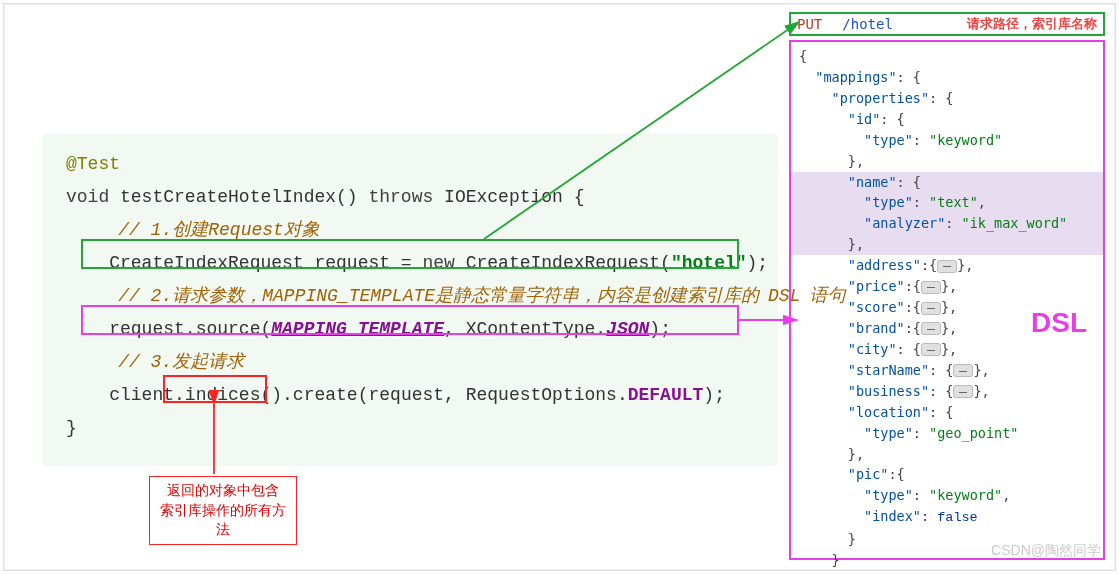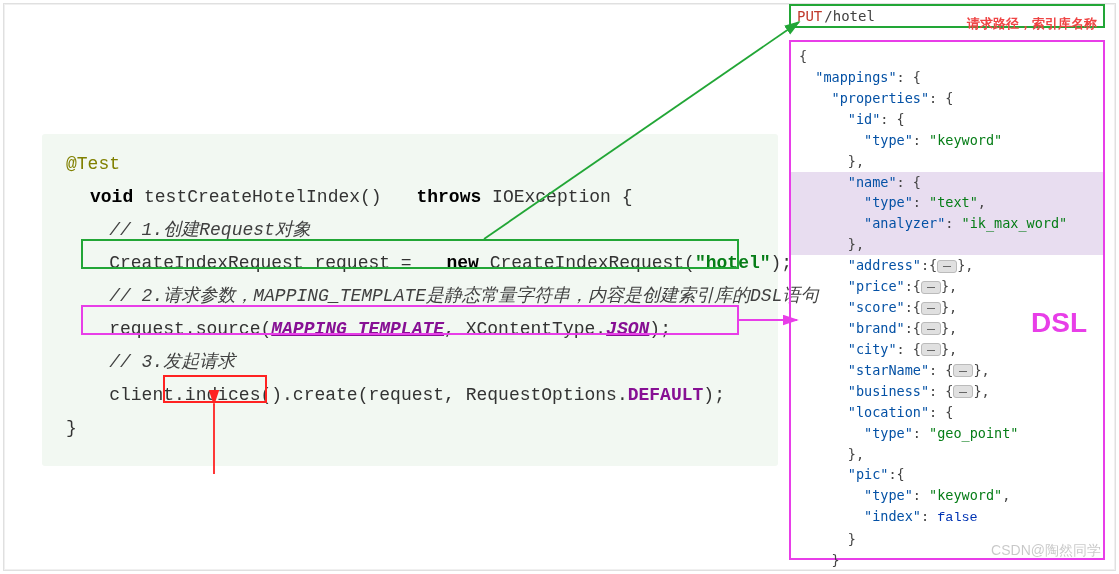--- a/index.html
+++ b/index.html
@@ -1,33 +1,33 @@
 <!DOCTYPE html>
 <html><head>
 <meta charset="utf-8">
 <style>
   * { box-sizing: border-box; margin: 0; padding: 0; }
   body { width: 1119px; height: 574px; font-family: "Microsoft YaHei", "PingFang SC", Consolas, monospace; background: #fff; position: relative; overflow: hidden; }
   .outer { position: absolute; left: 3px; top: 3px; width: 1113px; height: 568px; border: 1px solid #e0e0e0; box-shadow: inset 0 0 0 1px #f0f0f0; }
   .title { position: absolute; left: 38px; top: 32px; font-size: 20px; color: #333; }
   .code-block { position: absolute; left: 38px; top: 130px; width: 736px; height: 332px; background: #f2f8f2; border-radius: 3px; padding: 14px 24px 14px 24px; font-family: Consolas, "Courier New", monospace; font-size: 18px; line-height: 33px; color: #333; white-space: pre; }
-  .kw   { color: #000000; font-weight: bold; margin-left: 24px; }
+  .kw   { color: #404040; font-weight: normal; }
   .ann  { color: #808000; font-weight: normal; }
   .str  { color: #067d17; font-weight: bold; }
-  .cm   { color: #404040; font-style: italic; }
+  .cm   { color: #a16207; font-style: italic; margin-left: 9px; }
   .mi   { color: #871094; font-style: italic; font-weight: bold; text-decoration: underline; }
   .df   { color: #871094; font-weight: bold; margin-top: 36px; }
   .box-green { position: absolute; border: 2px solid #22a636; }
   .box-magenta { position: absolute; border: 2px solid #e83ee8; }
   .box-red { position: absolute; border: 2px solid #ff2222; }
   .note-red { position: absolute; border: 1.5px solid #ff2222; color: #d00; font-size: 14px; text-align: center; padding: 4px 8px; line-height: 1.4; background: #fff; }
   
-  .right-title-box { position: absolute; right: 10px; top: 0; width: 316px; height: 24px; border: 2px solid #22a636; display: flex; align-items: center; padding-left: 6px; font-family: Consolas, monospace; font-size: 14px; }
+  .right-title-box { position: absolute; right: 10px; top: 8px; width: 316px; height: 24px; border: 2px solid #22a636; display: flex; align-items: center; padding-left: 6px; font-family: Consolas, monospace; font-size: 14px; }
   .put { color: #c0392b; }
-  .path { color: #404040; margin-left: 2px; }
+  .path { color: #1d4ed8; margin-left: 20px; }
   .right-label { position: absolute; right: 18px; top: 11px; color: #ef4444; font-size: 13px; font-weight: bold; font-family: "Microsoft YaHei", sans-serif; }
   .json-block { position: absolute; right: 10px; top: 36px; width: 316px; height: 520px; border: 2px solid #e83ee8; padding: 4px 4px 4px 8px; font-family: Consolas, monospace; font-size: 13.5px; line-height: 1.55; white-space: pre; }
   .jp { color: #0451a5; } 
   .js { color: #067d17; } 
   .jk { color: #0033b3; font-family: Liberation Mono, monospace; } 
   .jb { color: #444; }   
   .fold { display: inline-block; width: 20px; height: 13px; background: #e0e0e0; border-radius: 3px; border: 1px solid #bbb; vertical-align: middle; position: relative; }
   .fold::before { content: ""; position: absolute; left: 5px; top: 5.5px; width: 8px; height: 0; border-top: 1.5px solid #666; }
   .fold::after  { content: ""; position: absolute; left: 2px; top: 5.5px; width: 14px; height: 0; border-top: 0; }
   .sel-line { background: #e8ddf0; display: block; padding-left: 0; margin-left: -8px; padding-left: 8px; width: 312px; }
@@ -48,20 +48,24 @@
     <span class="cm">// 2.请求参数，MAPPING_TEMPLATE是静态常量字符串，内容是创建索引库的</span><span class="cm">DSL</span><span class="cm">语句</span>
     <span>request.source(</span><span class="mi">MAPPING_TEMPLATE</span><span>, XContentType.</span><span class="mi">JSON</span><span>);</span>
     <span class="cm">// 3.发起请求</span>
     <span>client.</span><span>indices()</span><span>.create(request, RequestOptions.</span><span class="df">DEFAULT</span><span>);</span>
 <span>}</span></div>
 
   <div class="box-green" style="left:77px; top:235px; width:658px; height:30px;"></div>
   <div class="box-magenta" style="left:77px; top:301px; width:658px; height:30px;"></div>
   <div class="box-red" style="left:159px; top:371px; width:104px; height:28px;"></div>
 
+  <div class="note-red" style="left:145px; top:472px; width:148px;">
+    <span>返回的对象中包含</span><br>
+    <span>索引库操作的所有方法</span>
+  </div>
 
   <div class="right-title-box">
     <span class="put">PUT</span>
     <span class="path">/hotel</span>
   </div>
   <div class="right-label">请求路径，索引库名称</div>
 
   <div class="json-block"><span class="jb">{</span>
   <span class="jp">"mappings"</span><span class="jb">: {</span>
     <span class="jp">"properties"</span><span class="jb">: {</span>

